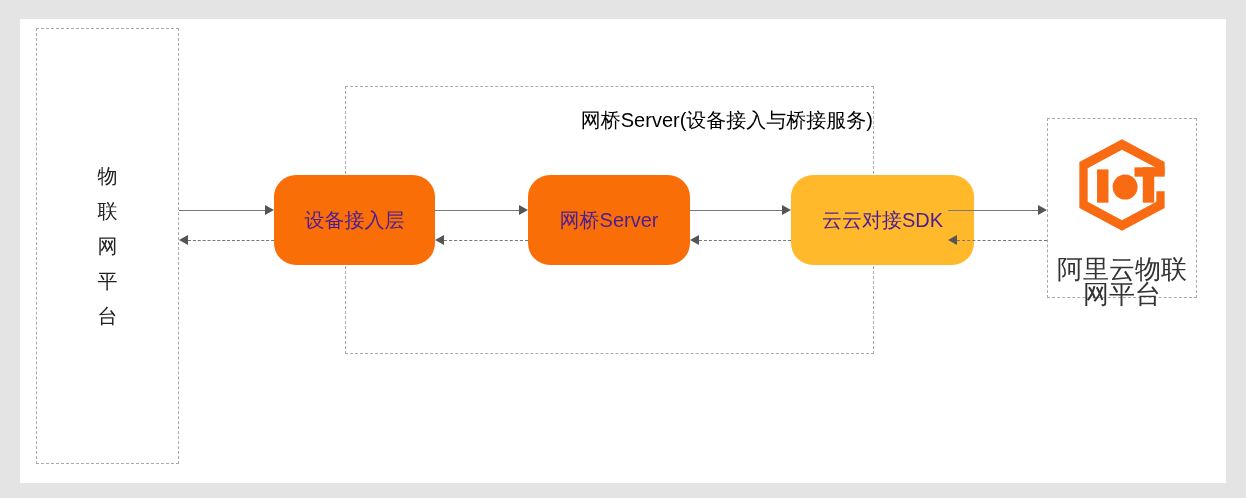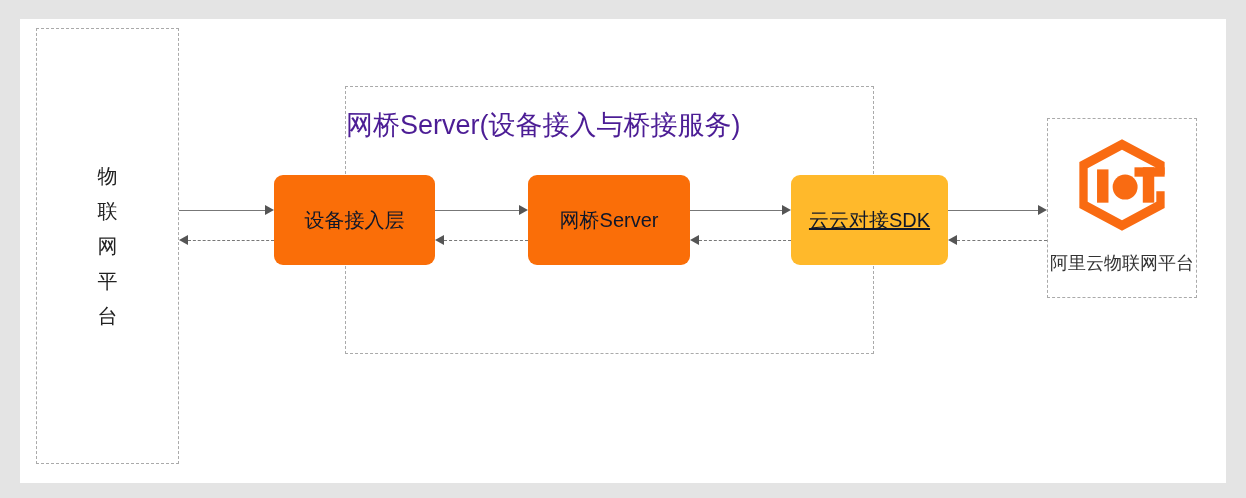--- a/index.html
+++ b/index.html
@@ -65,44 +65,44 @@
   #platform-label span {
     display: block;
   }
 
   
   #bridge-title {
     position: absolute;
     left: 0;
     right: 0;
     top: 20px;
-    text-align: left;
-    font-size: 27px;
+    text-align: right;
+    font-size: 20px;
+    color: #000000;
+    white-space: nowrap;
+  }
+
+  
+  .proc-box {
+    position: absolute;
+    border-radius: 22px;
     color: #4c1d95;
-    white-space: nowrap;
-  }
-
-  
-  .proc-box {
-    position: absolute;
-    border-radius: 9px;
-    color: #0f172a;
     font-size: 20px;
     line-height: 30px;
     display: flex;
     align-items: center;
     justify-content: center;
     text-align: center;
     top: 156px;
     height: 90px;
     box-sizing: border-box;
   }
   #box-access   { left: 254px; width: 161px; background: #fa6e08; }
   #box-adapter  { left: 508px; width: 162px; background: #fa6e08; }
-  #box-sdk      { left: 771px; width: 157px; background: #ffb92b; text-decoration: underline; }
+  #box-sdk      { left: 771px; width: 183px; background: #ffb92b; }
 
   
   .arrow-line {
     position: absolute;
     height: 0;
     border-top: 1.5px solid #777777;
   }
   .arrow-line.dashed {
     border-top: 1.5px dashed #777777;
   }
@@ -122,23 +122,23 @@
     left: 50%;
     transform: translateX(-50%);
     top: 14px;
     width: 104px;
     height: 104px;
   }
   #aliyun-label {
     position: absolute;
     left: 0;
     right: 0;
-    top: 132px;
+    top: 138px;
     text-align: center;
-    font-size: 18px;
+    font-size: 26px;
     line-height: 25px;
     color: #333333;
   }
 </style>
 </head>
 <body>
 
 <div id="canvas">
 
   <div class="dashed-box" id="platform-box">

